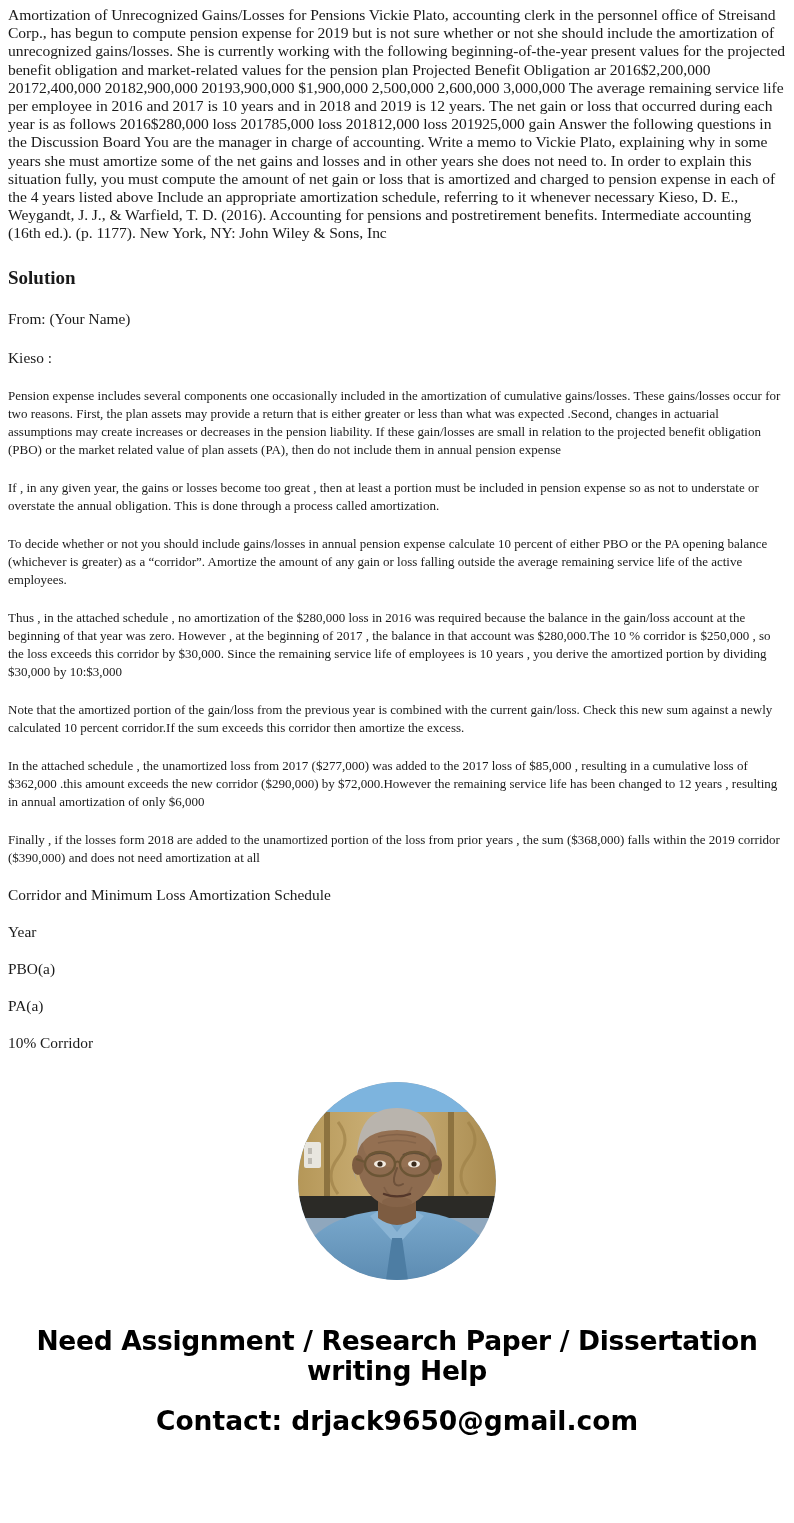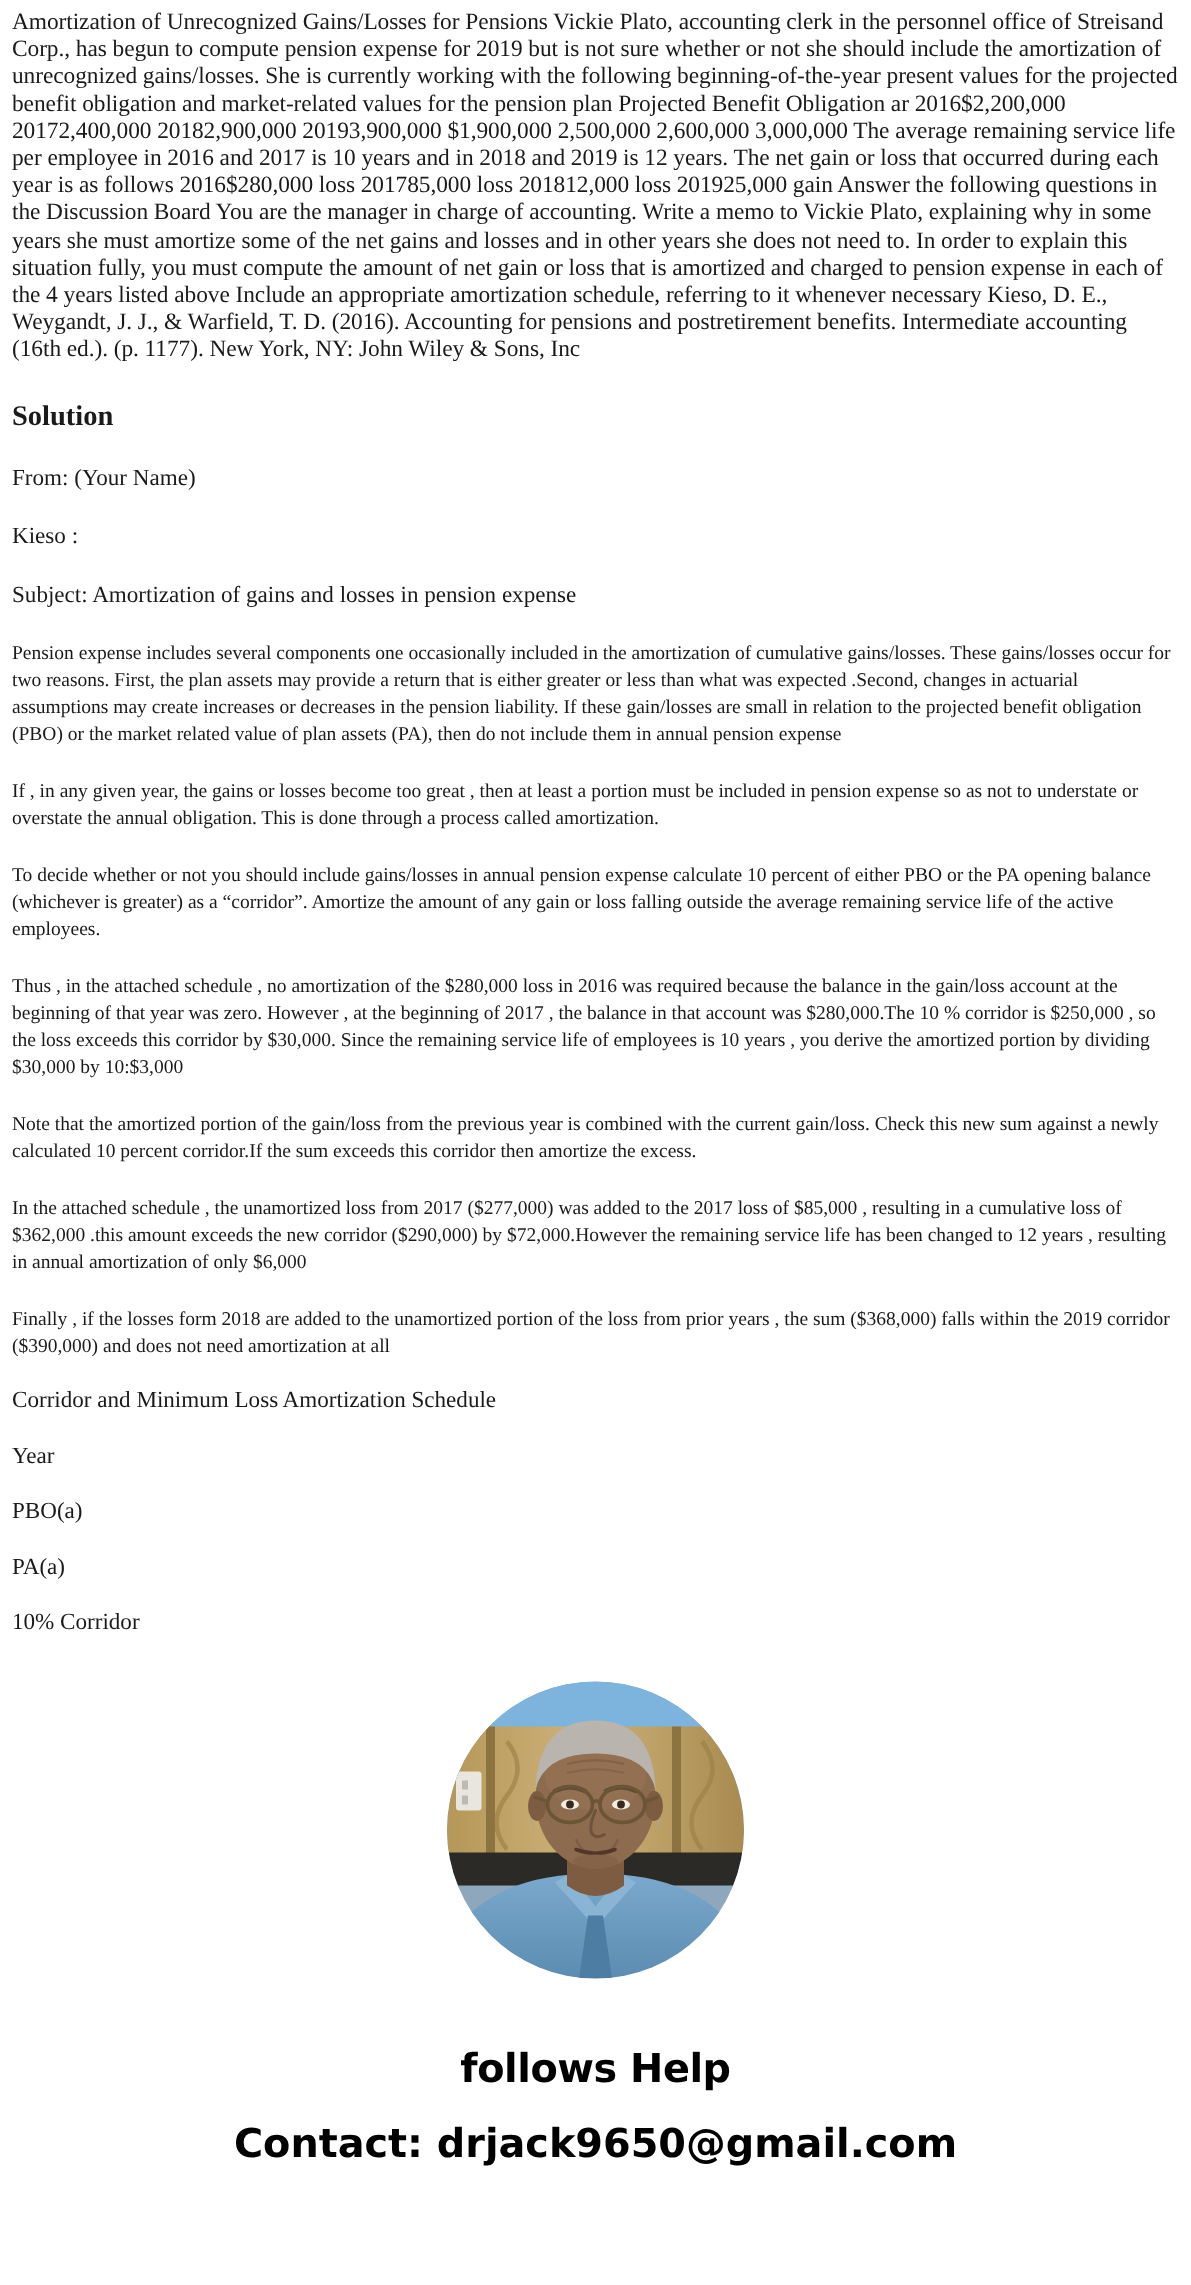--- a/index.html
+++ b/index.html
@@ -103,21 +103,20 @@
 <body>
 
 <div class="page">
 
   <p class="prompt">Amortization of Unrecognized Gains/Losses for Pensions Vickie Plato, accounting clerk in the personnel office of Streisand Corp., has begun to compute pension expense for 2019 but is not sure whether or not she should include the amortization of unrecognized gains/losses. She is currently working with the following beginning-of-the-year present values for the projected benefit obligation and market-related values for the pension plan Projected Benefit Obligation ar 2016$2,200,000 20172,400,000 20182,900,000 20193,900,000 $1,900,000 2,500,000 2,600,000 3,000,000 The average remaining service life per employee in 2016 and 2017 is 10 years and in 2018 and 2019 is 12 years. The net gain or loss that occurred during each year is as follows 2016$280,000 loss 201785,000 loss 201812,000 loss 201925,000 gain Answer the following questions in the Discussion Board You are the manager in charge of accounting. Write a memo to Vickie Plato, explaining why in some years she must amortize some of the net gains and losses and in other years she does not need to. In order to explain this situation fully, you must compute the amount of net gain or loss that is amortized and charged to pension expense in each of the 4 years listed above Include an appropriate amortization schedule, referring to it whenever necessary Kieso, D. E., Weygandt, J. J., &amp; Warfield, T. D. (2016). Accounting for pensions and postretirement benefits. Intermediate accounting (16th ed.). (p. 1177). New York, NY: John Wiley &amp; Sons, Inc</p>
 
   <h2 class="solution-heading">Solution</h2>
 
   <p class="memo-line">From: (Your Name)</p>
   <p class="memo-line">Kieso :</p>
-  <p class="memo-line">Subject: Amortization of gains and losses in pension expense</p>
 
   <p class="para">Pension expense includes several components one occasionally included in the amortization of cumulative gains/losses. These gains/losses occur for two reasons. First, the plan assets may provide a return that is either greater or less than what was expected .Second, changes in actuarial assumptions may create increases or decreases in the pension liability. If these gain/losses are small in relation to the projected benefit obligation (PBO) or the market related value of plan assets (PA), then do not include them in annual pension expense</p>
   <p class="para">If , in any given year, the gains or losses become too great , then at least a portion must be included in pension expense so as not to understate or overstate the annual obligation. This is done through a process called amortization.</p>
   <p class="para">To decide whether or not you should include gains/losses in annual pension expense calculate 10 percent of either PBO or the PA opening balance (whichever is greater) as a “corridor”. Amortize the amount of any gain or loss falling outside the average remaining service life of the active employees.</p>
   <p class="para">Thus , in the attached schedule , no amortization of the $280,000 loss in 2016 was required because the balance in the gain/loss account at the beginning of that year was zero. However , at the beginning of 2017 , the balance in that account was $280,000.The 10 % corridor is $250,000 , so the loss exceeds this corridor by $30,000. Since the remaining service life of employees is 10 years , you derive the amortized portion by dividing $30,000 by 10:$3,000</p>
   <p class="para">Note that the amortized portion of the gain/loss from the previous year is combined with the current gain/loss. Check this new sum against a newly calculated 10 percent corridor.If the sum exceeds this corridor then amortize the excess.</p>
   <p class="para">In the attached schedule , the unamortized loss from 2017 ($277,000) was added to the 2017 loss of $85,000 , resulting in a cumulative loss of $362,000 .this amount exceeds the new corridor ($290,000) by $72,000.However the remaining service life has been changed to 12 years , resulting in annual amortization of only $6,000</p>
   <p class="para">Finally , if the losses form 2018 are added to the unamortized portion of the loss from prior years , the sum ($368,000) falls within the 2019 corridor ($390,000) and does not need amortization at all</p>
 
   <p class="schedule-label">Corridor and Minimum Loss Amortization Schedule</p>
@@ -205,17 +204,18 @@
 
           <path d="M86 112 q13 5 26 0" stroke="#54372a" stroke-width="2.4" fill="none" stroke-linecap="round"></path>
 
           <ellipse cx="99" cy="120" rx="15" ry="5" fill="#7d5c41" opacity="0.45"></ellipse>
         </g>
       </svg>
     </div>
   </div>
 
   <div class="promo">
-    <div class="promo-line1">follows Help</div>
+    <div class="promo-line1">Need Assignment / Research Paper / Dissertation</div>
+    <div class="promo-line1">writing Help</div>
     <div class="promo-line2">Contact: drjack9650@gmail.com</div>
   </div>
 
 </div>
 
 </body></html>

